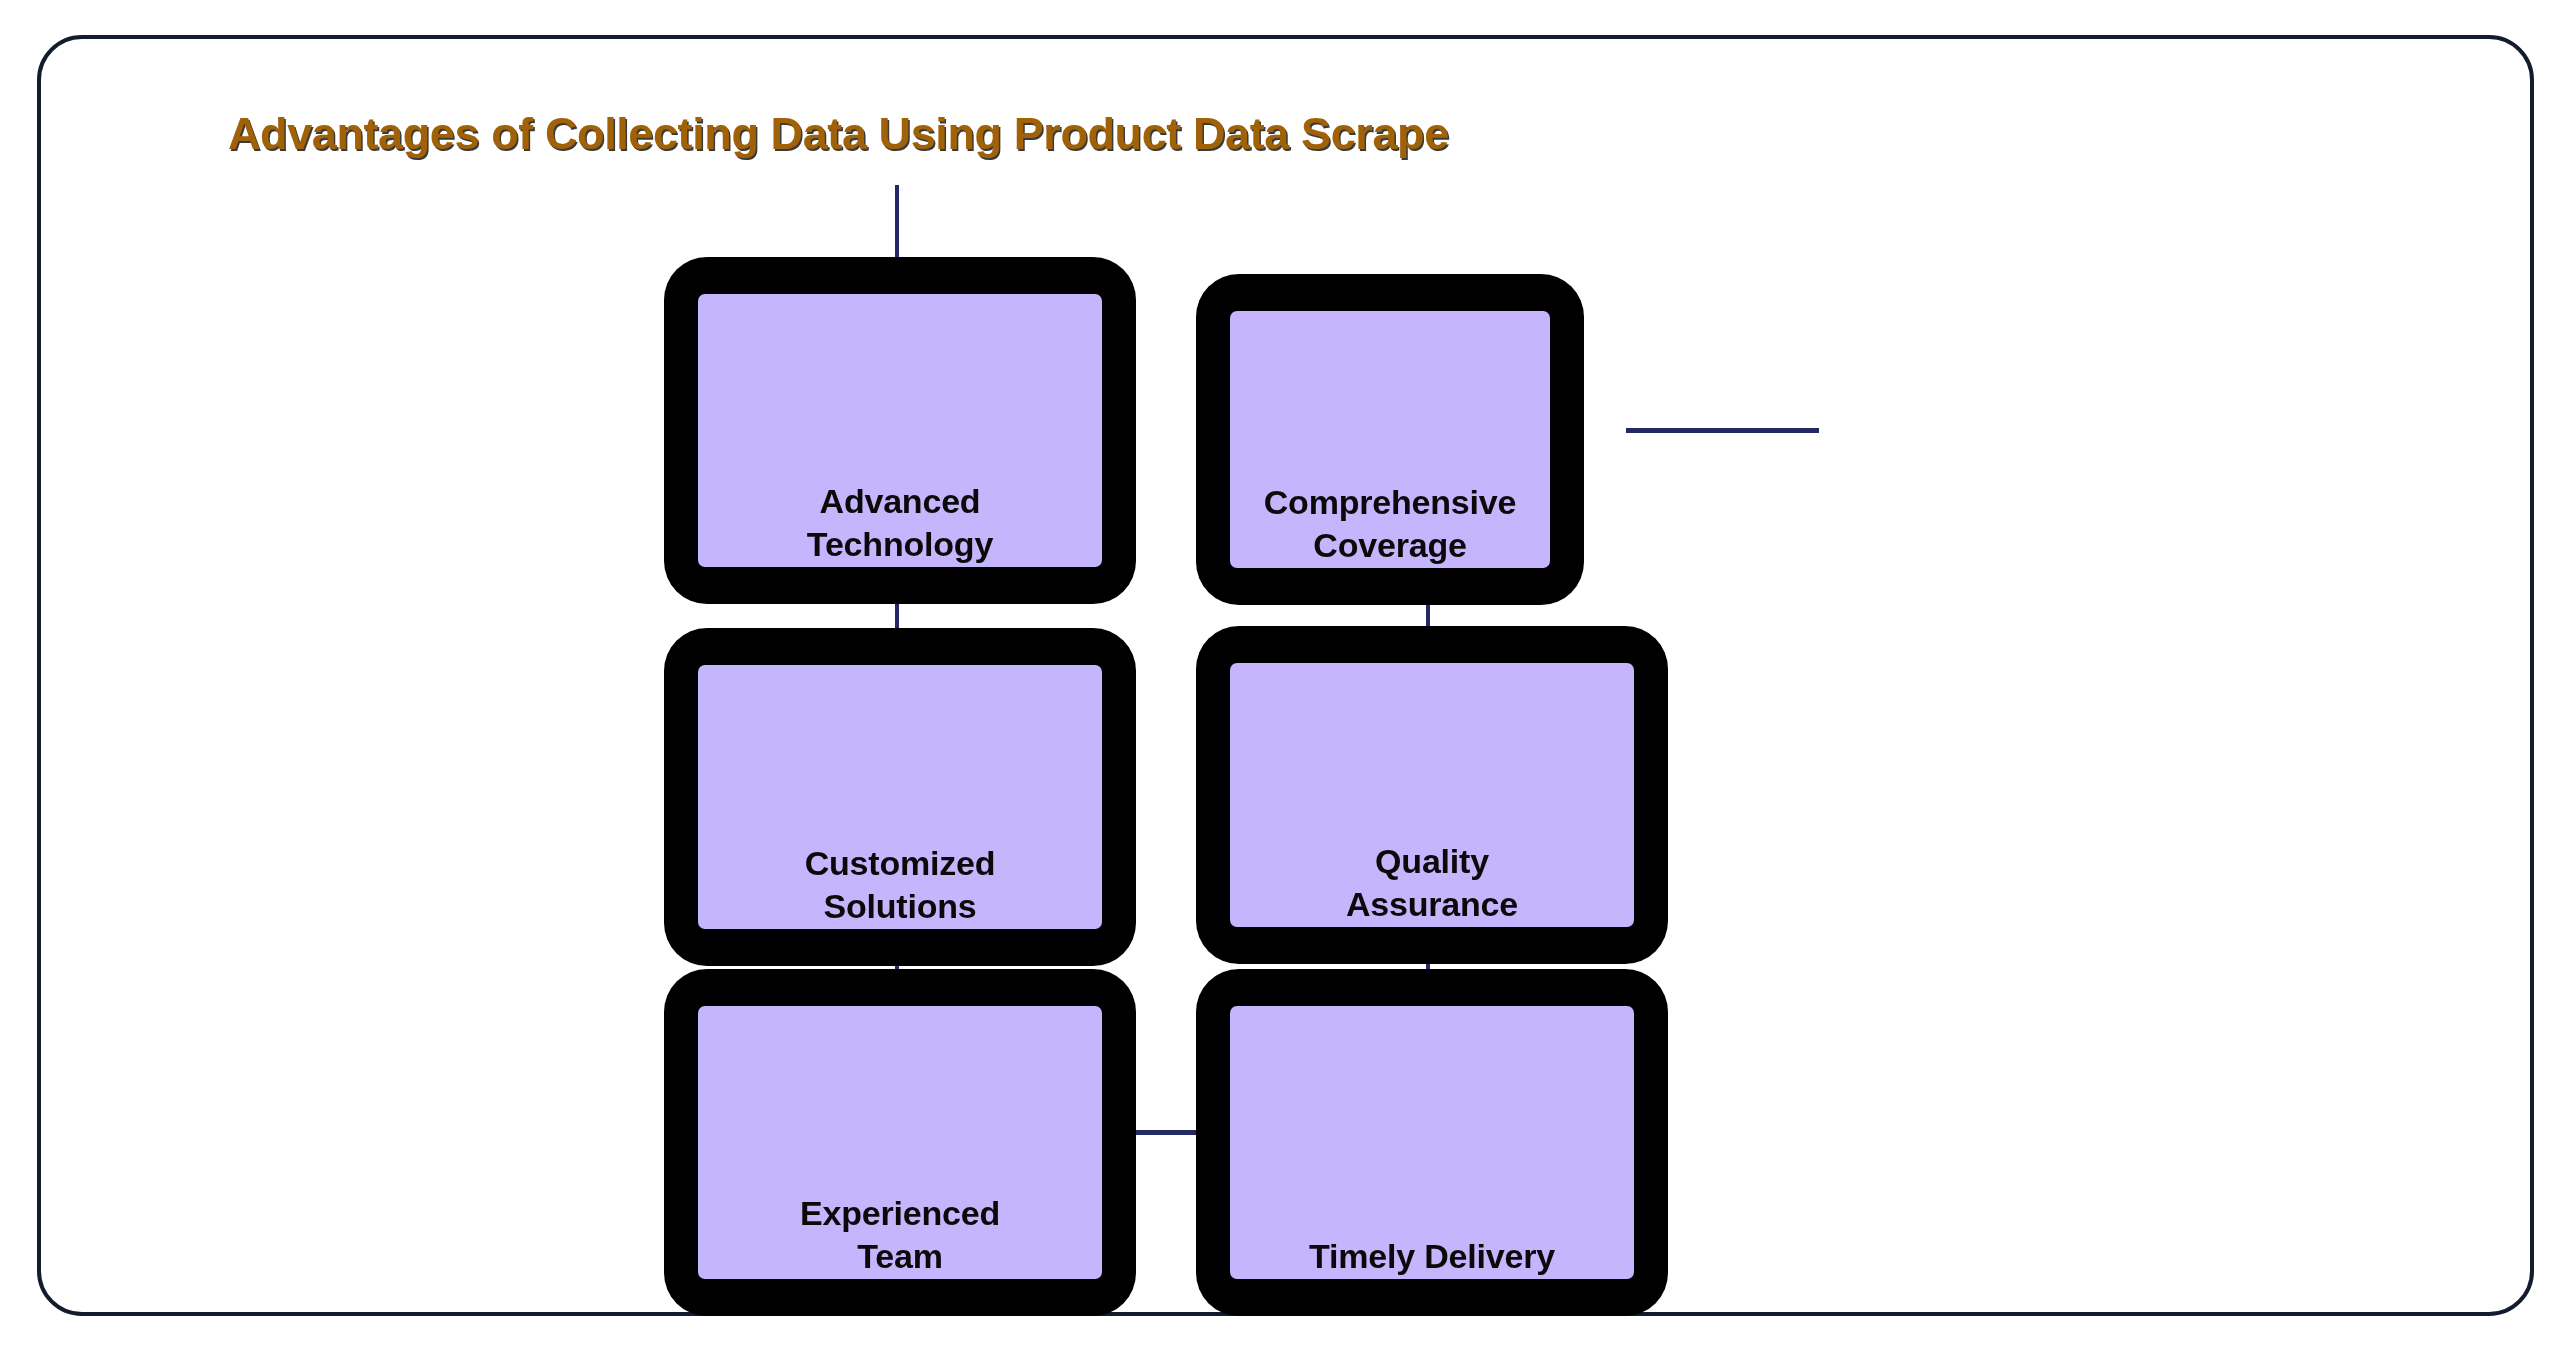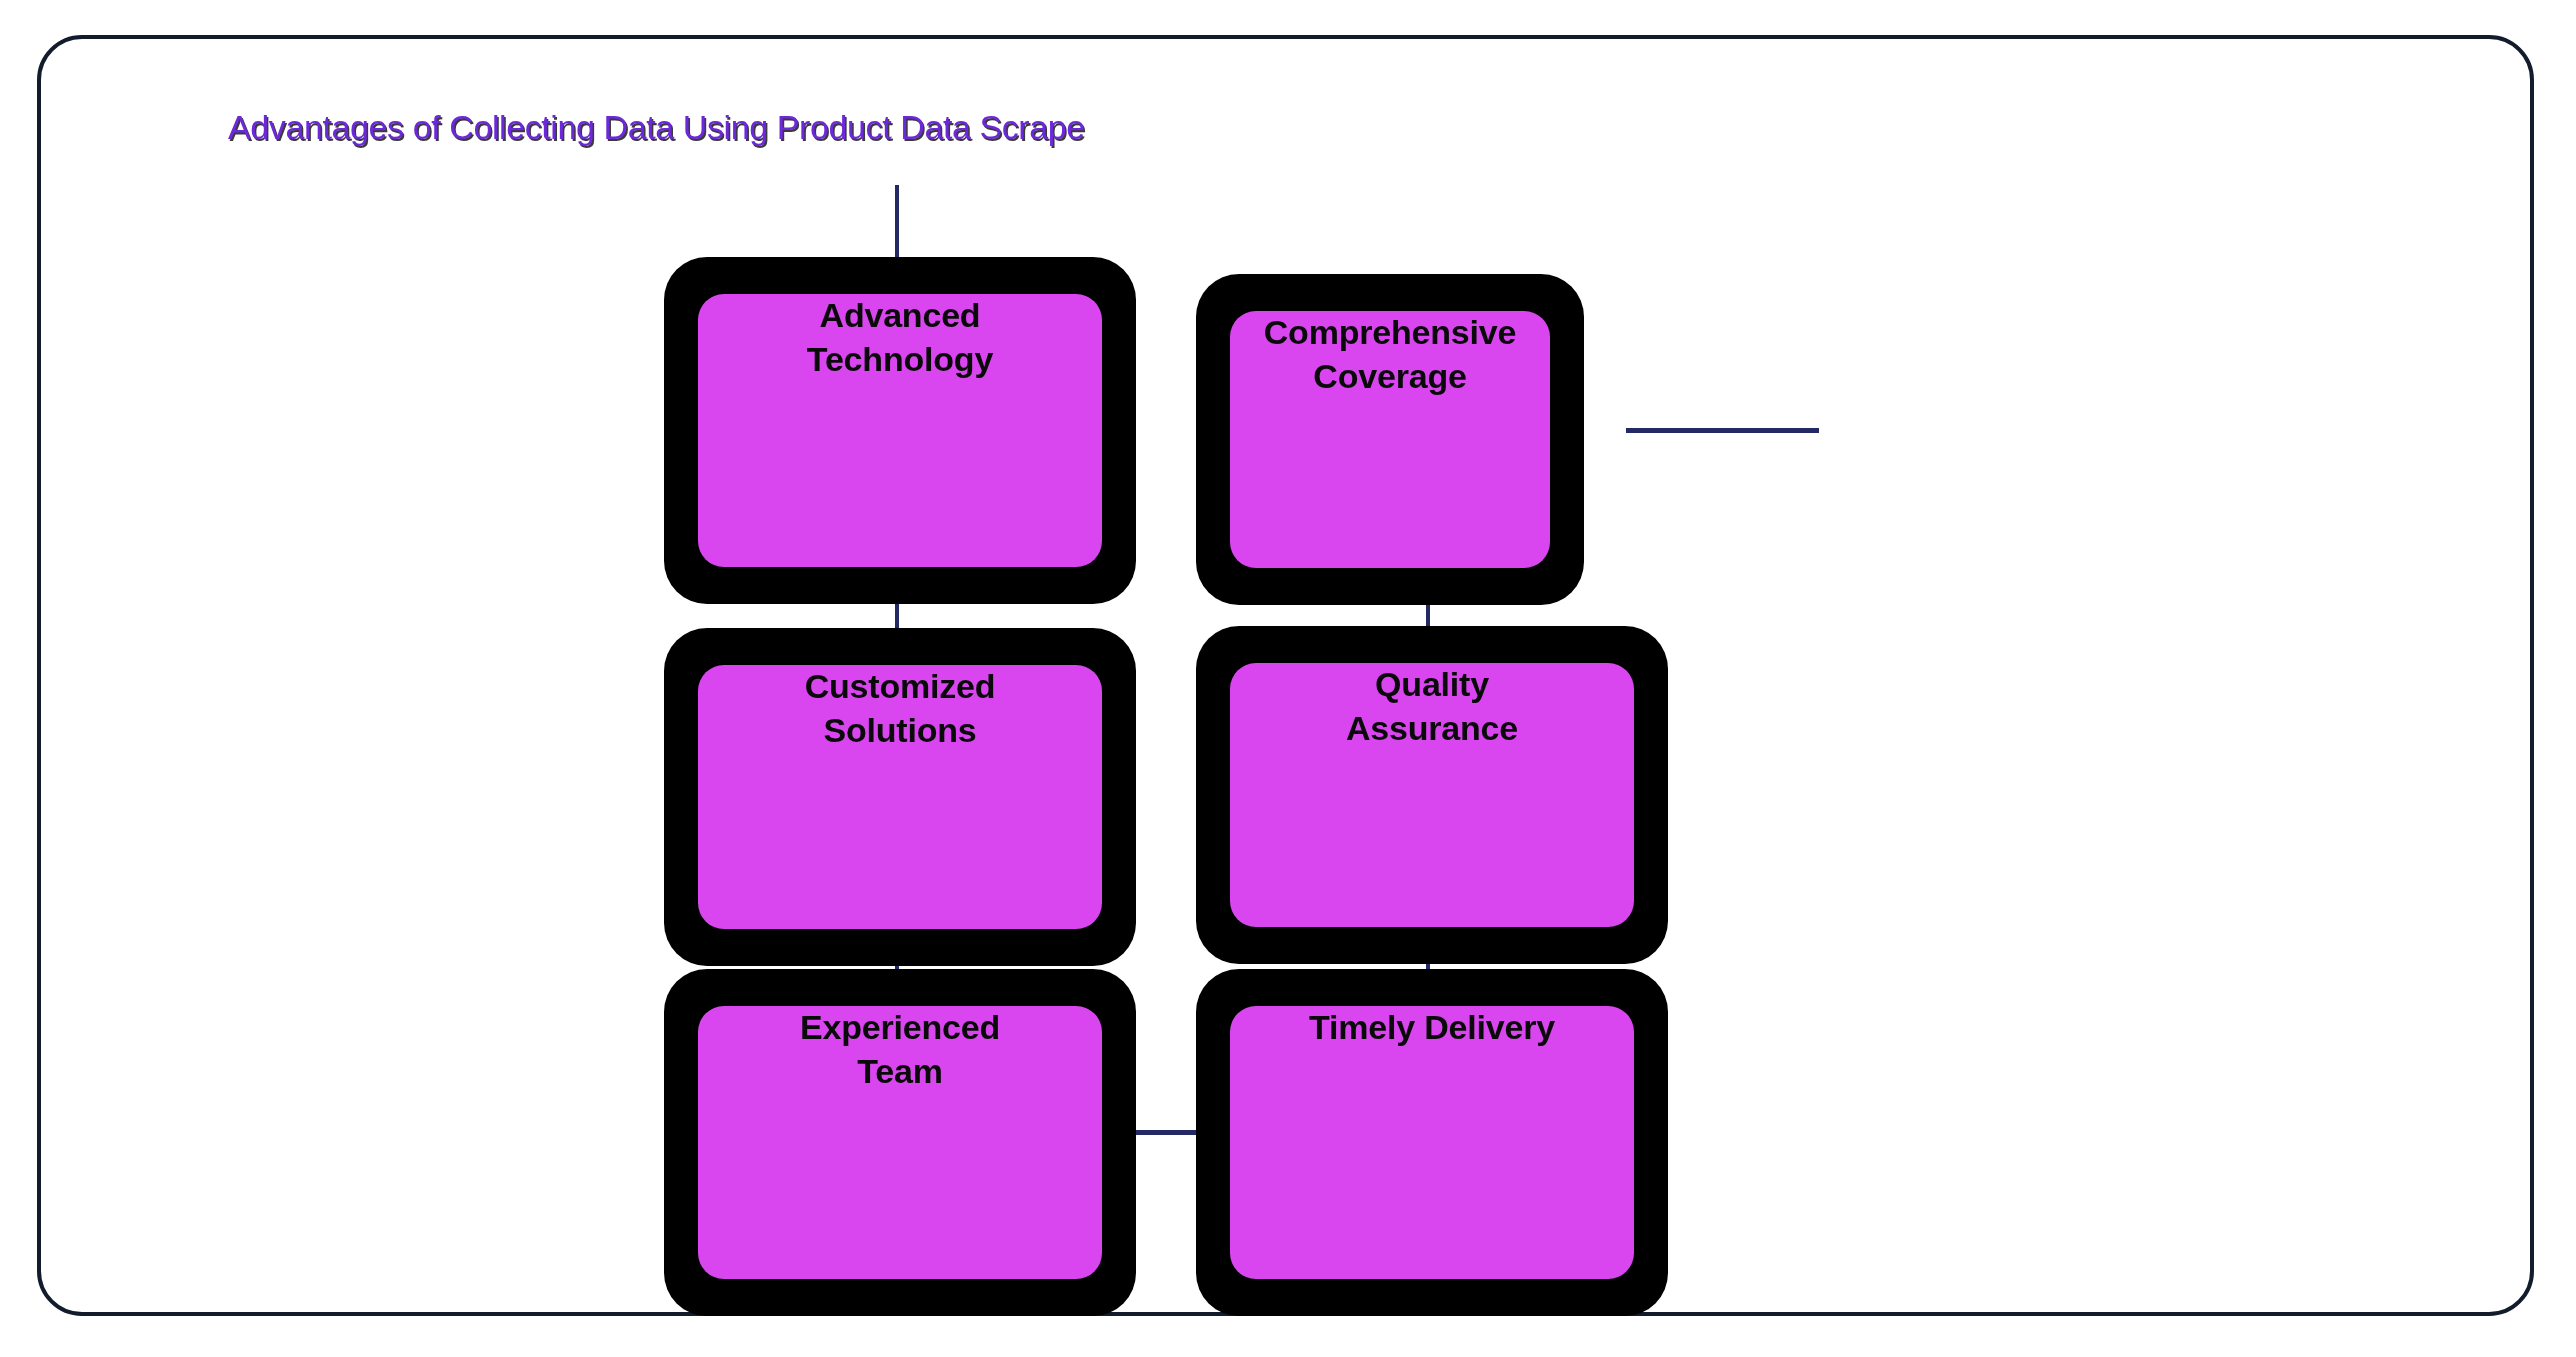--- a/index.html
+++ b/index.html
@@ -30,24 +30,24 @@
     border-radius: 45px;
     box-sizing: border-box;
     background: transparent;
   }
 
   
   #diagram-title {
     position: absolute;
     left: 228px;
     top: 108px;
-    font-size: 34px;
-    font-weight: 400;
+    font-size: 45px;
+    font-weight: 700;
     letter-spacing: -0.4px;
-    color: #6d28d9;
+    color: #a16207;
     white-space: nowrap;
     text-shadow: 1.5px 2.3px 0 #3a3a3a;
     font-family: "Liberation Sans", sans-serif;
   }
 
   
   .connector {
     position: absolute;
     background: #232a63;
   }
@@ -63,24 +63,24 @@
     display: flex;
     align-items: center;
     justify-content: center;
   }
   .node-inner {
     position: absolute;
     left: 34px;
     right: 34px;
     top: 37px;
     bottom: 37px;
-    background: #d946ef;
-    border-radius: 26px;
+    background: #c4b5fd;
+    border-radius: 7px;
     display: flex;
-    align-items: flex-start;
+    align-items: flex-end;
     justify-content: center;
     text-align: center;
     box-sizing: border-box;
     padding: 0 18.5px;
   }
   .node-label {
     font-size: 34px;
     font-weight: 700;
     color: #0a0a0a;
     line-height: 1.28;

